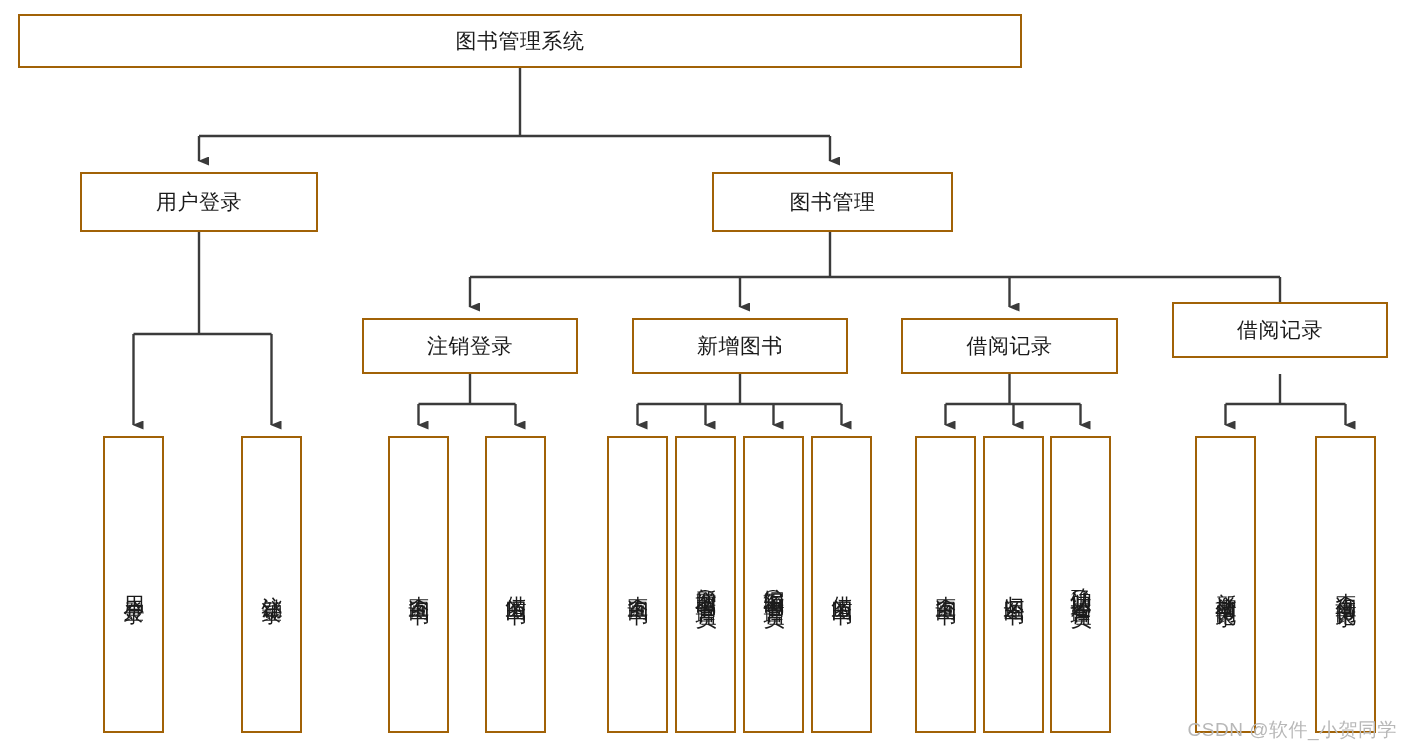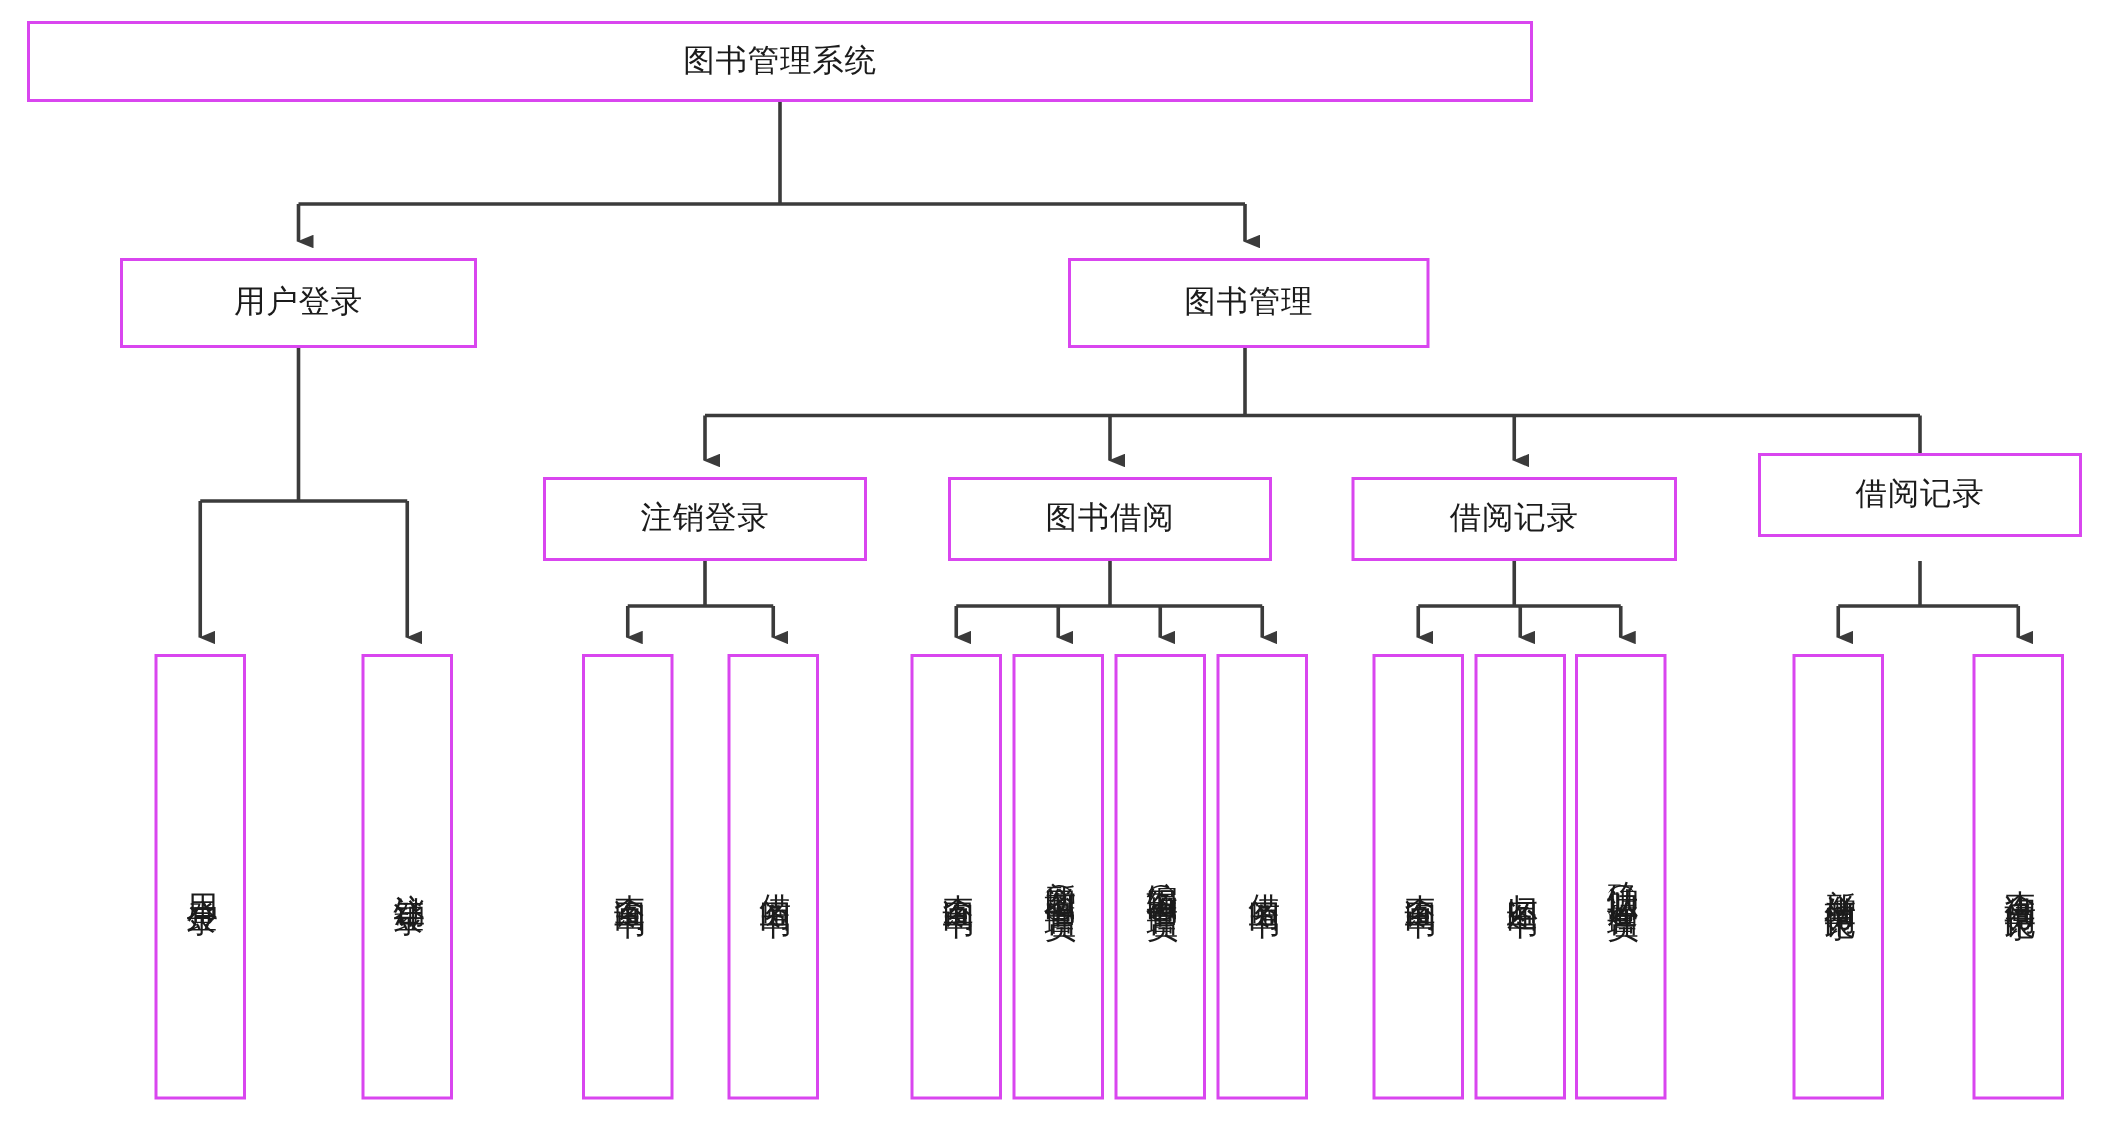--- a/index.html
+++ b/index.html
@@ -22,21 +22,21 @@
   svg#tree-svg {
     position: absolute;
     left: 0;
     top: 0;
     width: 1405px;
     height: 747px;
   }
   .node-box {
     position: absolute;
     box-sizing: border-box;
-    border: 2px solid #d946ef;
+    border: 2px solid #a16207;
     background: #ffffff;
     display: flex;
     align-items: center;
     justify-content: center;
     color: #1b1b1b;
   }
   .node-label {
     font-size: 21px;
     line-height: 1.15;
     letter-spacing: 0.5px;
@@ -127,21 +127,21 @@
 
     <div class="node-box" id="box-book-manage" style="left: 712px; top: 172px; width: 241px; height: 60px;">
       <span class="node-label">图书管理</span>
     </div>
 
     <div class="node-box" id="box-new-book-recommend" style="left: 362px; top: 318px; width: 216px; height: 56px;">
       <span class="node-label">注销登录</span>
     </div>
 
     <div class="node-box" id="box-book-borrow" style="left: 632px; top: 318px; width: 216px; height: 56px;">
-      <span class="node-label">图书借阅</span>
+      <span class="node-label">新增图书</span>
     </div>
 
     <div class="node-box" id="box-current-borrow" style="left: 901px; top: 318px; width: 217px; height: 56px;">
       <span class="node-label">借阅记录</span>
     </div>
 
     <div class="node-box" id="box-borrow-record" style="left: 1172px; top: 302px; width: 216px; height: 56px;">
       <span class="node-label">借阅记录</span>
     </div>
 
@@ -181,13 +181,14 @@
         </div>
         <div class="node-box leaf" id="box-leaf-add-record" style="left: 1195px; top: 436px; width: 61px; height: 297px;">
           <span class="node-label">新增借阅记录</span>
         </div>
         <div class="node-box leaf" id="box-leaf-query-record" style="left: 1315px; top: 436px; width: 61px; height: 297px;">
           <span class="node-label">查询借阅记录</span>
         </div>
       </div>
   </div>
 
+  <div class="watermark">CSDN @软件_小贺同学</div>
 </div>
 
 </body></html>

